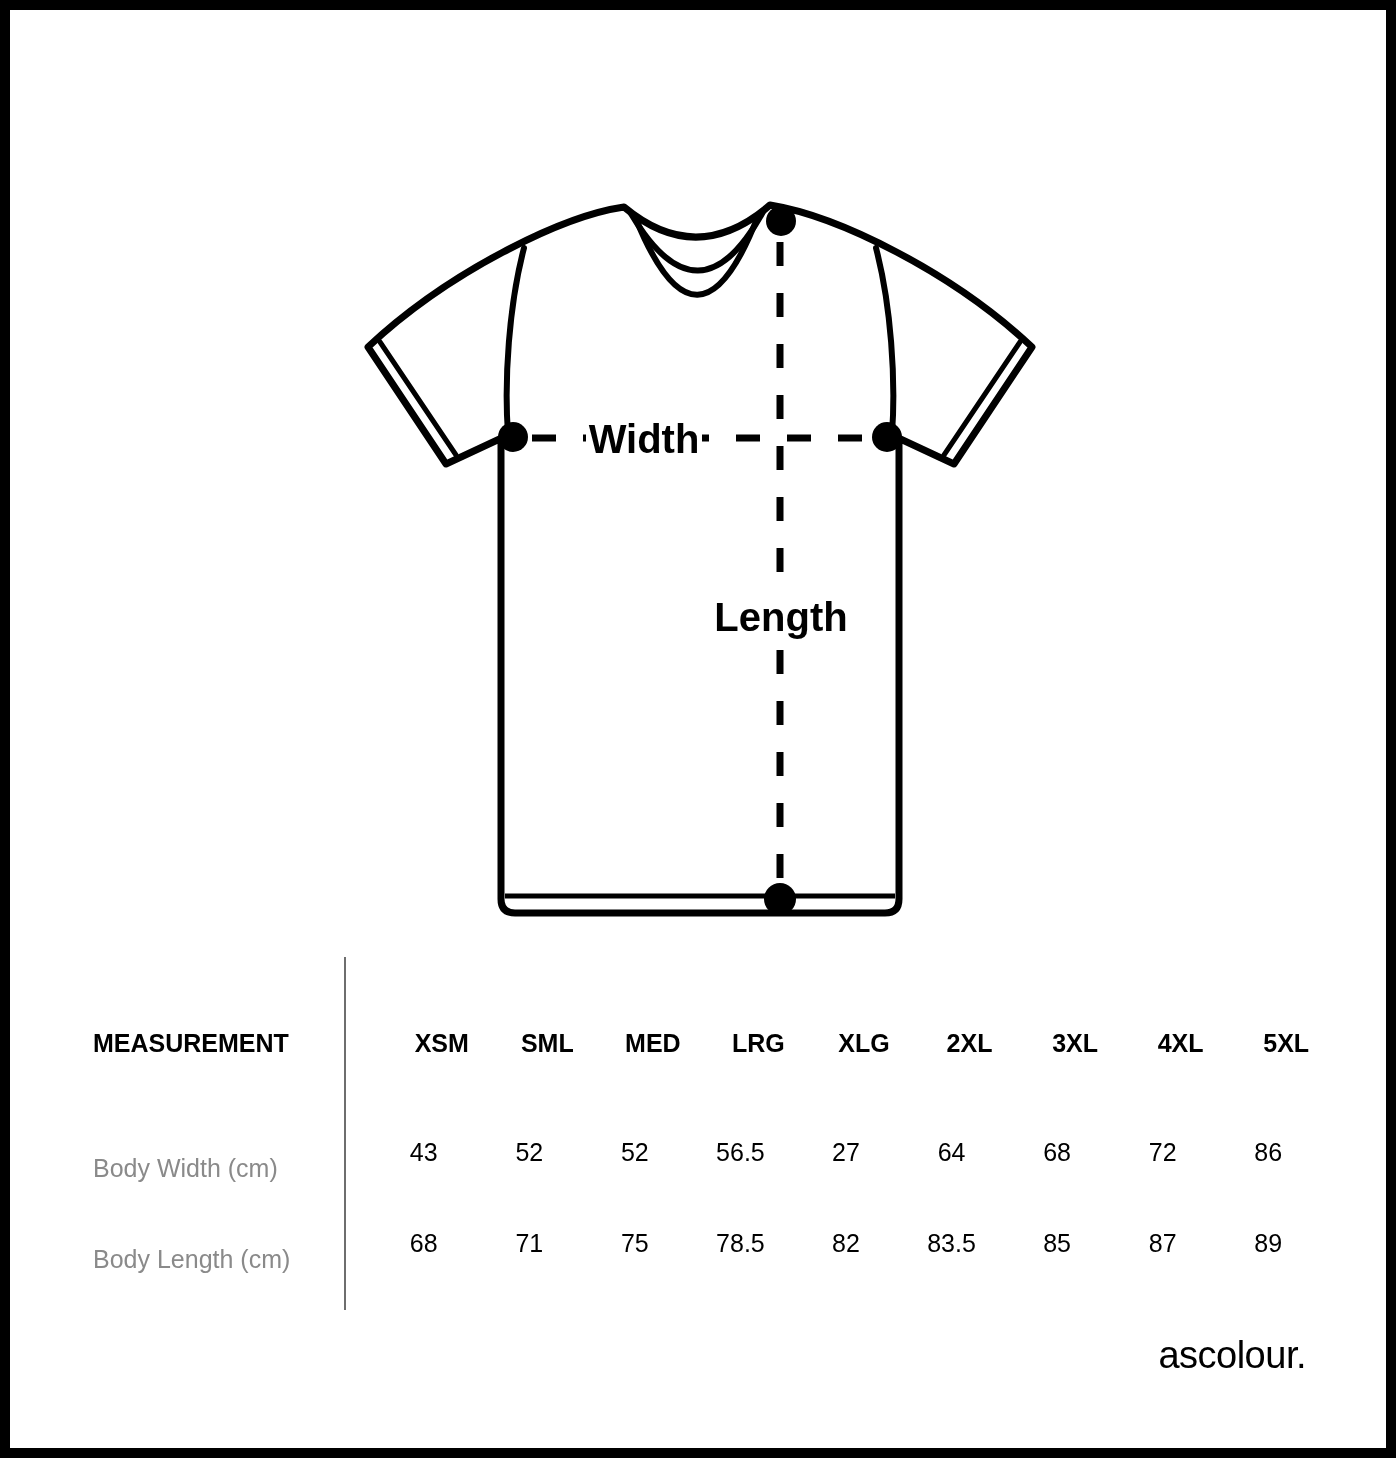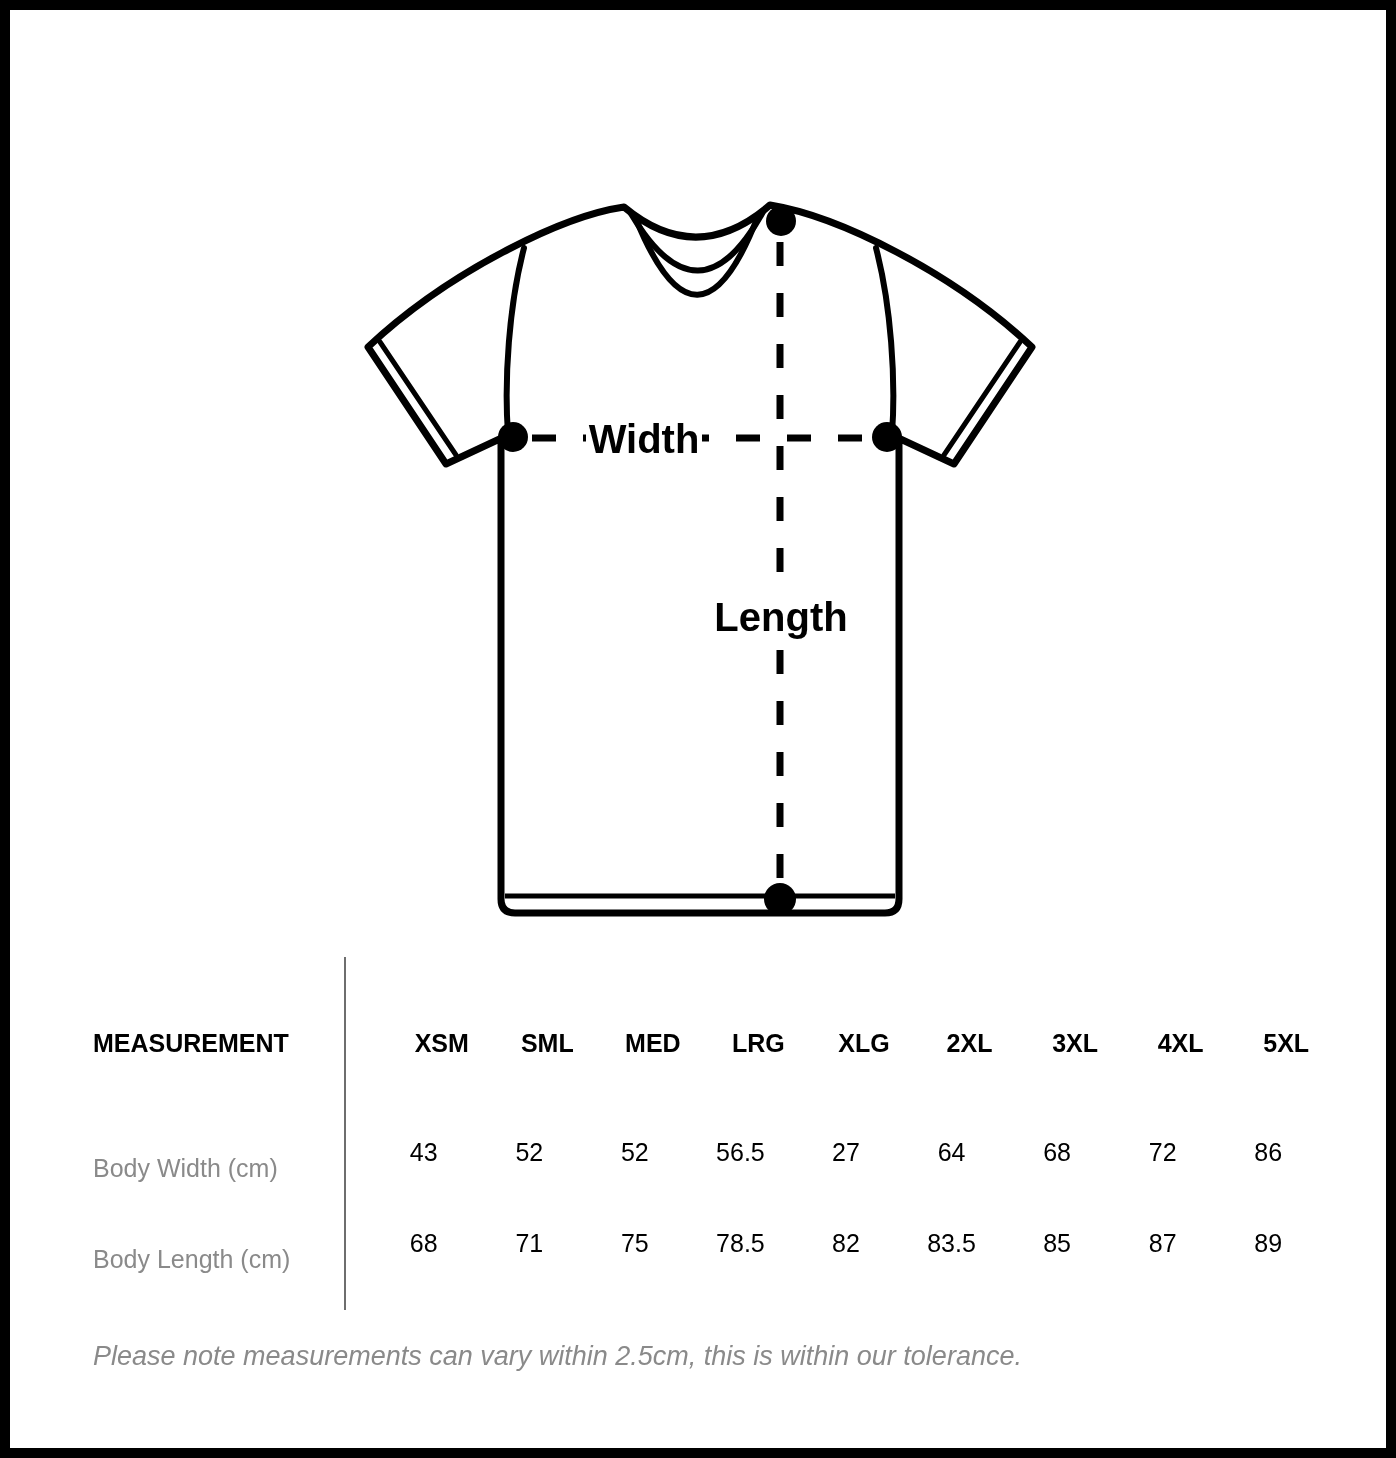--- a/index.html
+++ b/index.html
@@ -137,14 +137,14 @@
     <div class="cell">71</div>
     <div class="cell">75</div>
     <div class="cell">78.5</div>
     <div class="cell">82</div>
     <div class="cell">83.5</div>
     <div class="cell">85</div>
     <div class="cell">87</div>
     <div class="cell">89</div>
   </div>
 
-  <div class="footer-note">Please note measurements can vary within 2.5cm, this is within our tolerance.</div>
+  <div class="brand">ascolour.</div>
 </div>
 
 </body></html>

